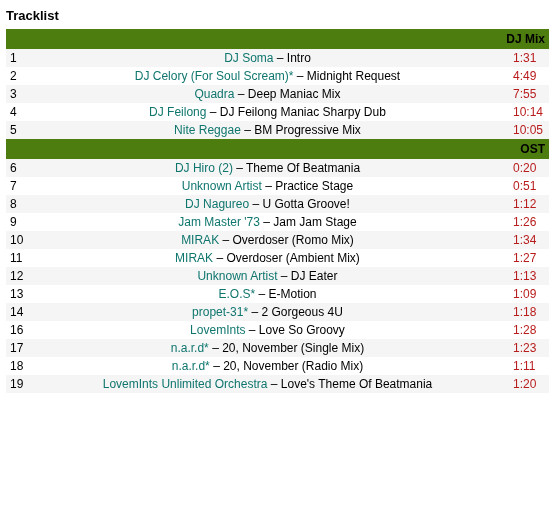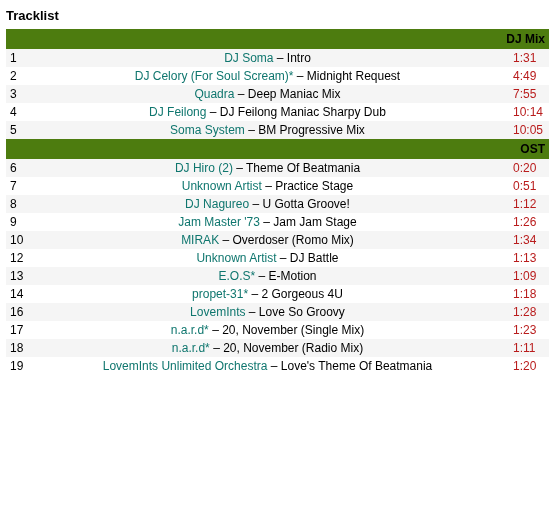--- a/index.html
+++ b/index.html
@@ -94,21 +94,21 @@
           <td class="track-info"><a class="artist-link" href="#">Quadra</a><span class="track-title"> – </span><span class="track-title">Deep Maniac Mix</span></td>
           <td class="track-duration">7:55</td>
         </tr>
         <tr class="track-row">
           <td class="track-num">4</td>
           <td class="track-info"><a class="artist-link" href="#">DJ Feilong</a><span class="track-title"> – </span><span class="track-title">DJ Feilong Maniac Sharpy Dub</span></td>
           <td class="track-duration">10:14</td>
         </tr>
         <tr class="track-row">
           <td class="track-num">5</td>
-          <td class="track-info"><a class="artist-link" href="#">Soma System</a><span class="track-title"> – </span><span class="track-title">BM Progressive Mix</span></td>
+          <td class="track-info"><a class="artist-link" href="#">Nite Reggae</a><span class="track-title"> – </span><span class="track-title">BM Progressive Mix</span></td>
           <td class="track-duration">10:05</td>
         </tr>
         <tr class="section-header">
           <td colspan="3">OST</td>
         </tr>
         <tr class="track-row">
           <td class="track-num">6</td>
           <td class="track-info"><a class="artist-link" href="#">DJ Hiro (2)</a><span class="track-title"> – </span><span class="track-title">Theme Of Beatmania</span></td>
           <td class="track-duration">0:20</td>
         </tr>
@@ -126,22 +126,27 @@
           <td class="track-num">9</td>
           <td class="track-info"><a class="artist-link" href="#">Jam Master '73</a><span class="track-title"> – </span><span class="track-title">Jam Jam Stage</span></td>
           <td class="track-duration">1:26</td>
         </tr>
         <tr class="track-row">
           <td class="track-num">10</td>
           <td class="track-info"><a class="artist-link" href="#">MIRAK</a><span class="track-title"> – </span><span class="track-title">Overdoser (Romo Mix)</span></td>
           <td class="track-duration">1:34</td>
         </tr>
         <tr class="track-row">
+          <td class="track-num">11</td>
+          <td class="track-info"><a class="artist-link" href="#">MIRAK</a><span class="track-title"> – </span><span class="track-title">Overdoser (Ambient Mix)</span></td>
+          <td class="track-duration">1:27</td>
+        </tr>
+        <tr class="track-row">
           <td class="track-num">12</td>
-          <td class="track-info"><a class="artist-link" href="#">Unknown Artist</a><span class="track-title"> – </span><span class="track-title">DJ Battle</span></td>
+          <td class="track-info"><a class="artist-link" href="#">Unknown Artist</a><span class="track-title"> – </span><span class="track-title">DJ Eater</span></td>
           <td class="track-duration">1:13</td>
         </tr>
         <tr class="track-row">
           <td class="track-num">13</td>
           <td class="track-info"><a class="artist-link" href="#">E.O.S*</a><span class="track-title"> – </span><span class="track-title">E-Motion</span></td>
           <td class="track-duration">1:09</td>
         </tr>
         <tr class="track-row">
           <td class="track-num">14</td>
           <td class="track-info"><a class="artist-link" href="#">propet-31*</a><span class="track-title"> – </span><span class="track-title">2 Gorgeous 4U</span></td>

